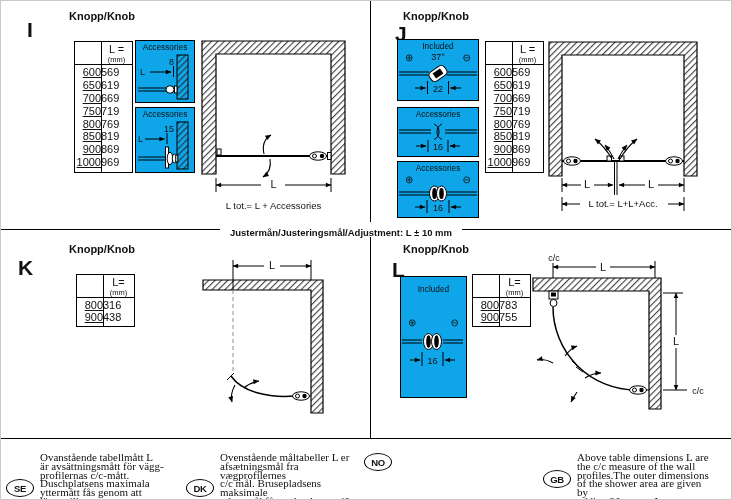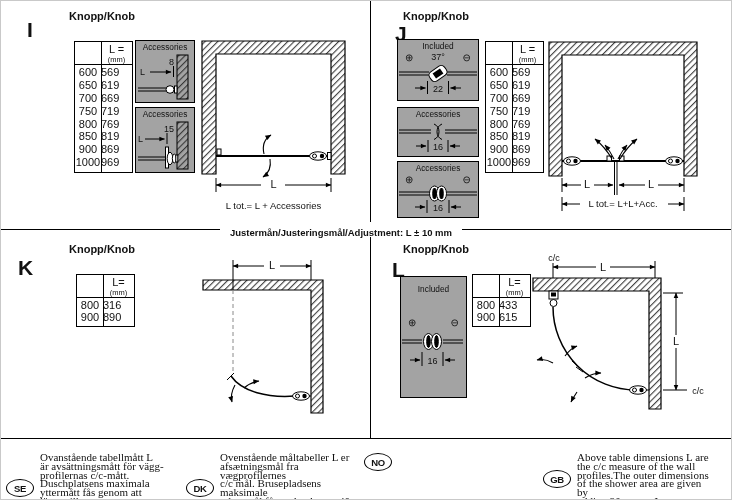--- a/index.html
+++ b/index.html
@@ -10,24 +10,24 @@
   .panel-title{font-size:11px;font-weight:bold;line-height:1;}
   
   .dim-table{position:absolute;background:#fff;border:1.3px solid #000;display:flex;flex-direction:column;font-size:11px;line-height:1;}
   .dim-table .vline{position:absolute;left:26px;top:0;bottom:0;width:1px;background:#000;}
   .dim-table .thead{display:flex;border-bottom:1px solid #000;min-height:21px;}
   .dim-table .thead .c1{width:26px;}
   .dim-table .thead .c2{flex:1;text-align:center;padding-top:2px;}
   .hdr-sub{display:block;font-size:7.5px;margin-top:1px;}
   .dim-table .tbody{flex:1;display:flex;flex-direction:column;padding:2px 0 3px;}
   .trow{display:flex;flex:1;align-items:center;}
-  .trow .tcell:first-child{width:26px;text-align:center;}
+  .trow .tcell:first-child{width:26px;text-align:right;text-decoration:underline;}
   .trow .tcell:last-child{flex:1;}
   
-  .acc-box{position:absolute;background:#a3a3a3;border:1.2px solid #000;box-sizing:border-box;overflow:hidden;}
+  .acc-box{position:absolute;background:#0ea5e9;border:1.2px solid #000;box-sizing:border-box;overflow:hidden;}
   .acc-title{font-size:8.3px;text-align:center;padding-top:2px;line-height:1.2;}
   .sym-row{display:flex;justify-content:space-between;align-items:center;font-size:9px;line-height:1;padding:1px 7px 0;}
   .sym{font-size:10px;}
   svg{display:block;}
   svg text{font-family:"Liberation Sans",sans-serif;fill:#111;}
   
   .rule{background:#000;}
   .divider-label-wrap{left:0;top:221px;width:680px;text-align:center;}
   .divider-label{display:inline-block;background:#fff;padding:0 10px;font-size:9.5px;font-weight:bold;line-height:13px;}
   
@@ -341,21 +341,21 @@
       <span class="c1"></span>
       <span class="c2"><span>L=</span><span class="hdr-sub">(mm)</span></span>
     </div>
     <div class="tbody">
         <div class="trow">
           <span class="tcell">800</span>
           <span class="tcell">316</span>
         </div>
         <div class="trow">
           <span class="tcell">900</span>
-          <span class="tcell">890</span>
+          <span class="tcell">438</span>
         </div>
       </div>
   </div>
 
   <svg class="abs" style="left:195px;top:253px" width="150" height="172" viewBox="0 0 150 172">
     <g stroke="#000">
       <line x1="37" y1="6" x2="37" y2="26"></line>
         <line x1="115" y1="6" x2="115" y2="26"></line>
       <line x1="37" y1="12" x2="115" y2="12" marker-start="url(#arr)" marker-end="url(#arr)"></line>
     </g>
@@ -410,25 +410,25 @@
 
   <div class="dim-table" style="left:471px;top:273px;width:57px;height:51px">
     <div class="vline"></div>
     <div class="thead">
       <span class="c1"></span>
       <span class="c2"><span>L=</span><span class="hdr-sub">(mm)</span></span>
     </div>
     <div class="tbody">
         <div class="trow">
           <span class="tcell">800</span>
-          <span class="tcell">433</span>
+          <span class="tcell">783</span>
         </div>
         <div class="trow">
           <span class="tcell">900</span>
-          <span class="tcell">615</span>
+          <span class="tcell">755</span>
         </div>
       </div>
   </div>
 
   <svg class="abs" style="left:523px;top:246px" width="205" height="186" viewBox="0 0 205 186">
     <text x="30" y="14" font-size="9" text-anchor="middle">c/c</text>
     <g stroke="#000">
       <line x1="29" y1="16" x2="29" y2="31"></line>
         <line x1="131" y1="14" x2="131" y2="31"></line>
       <line x1="29" y1="20" x2="131" y2="20" marker-start="url(#arr)" marker-end="url(#arr)"></line>

